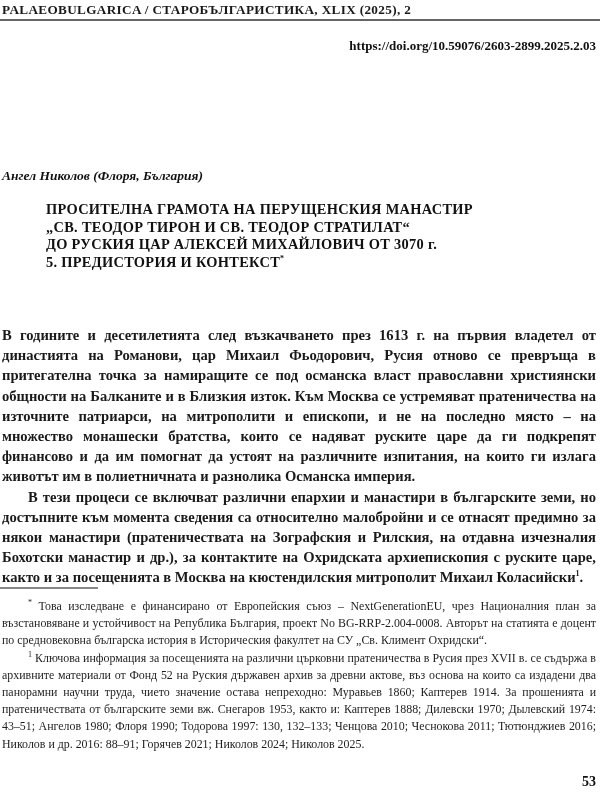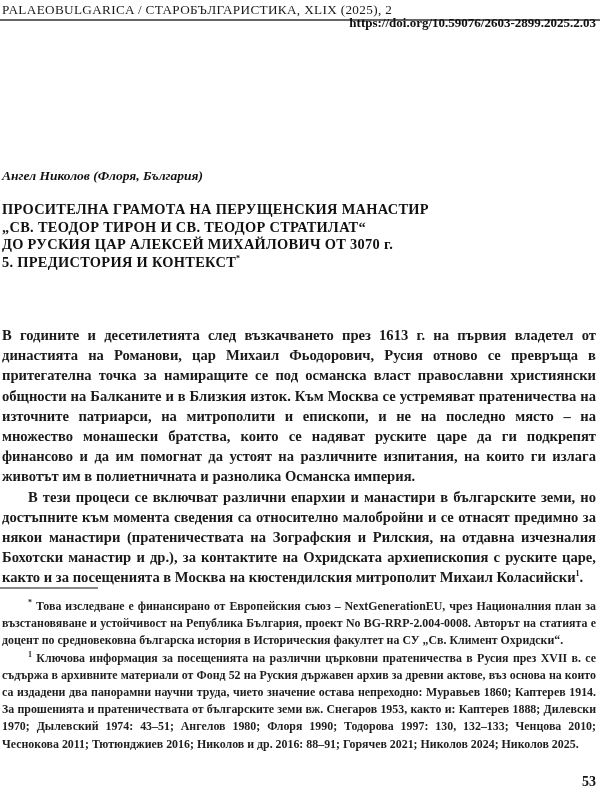--- a/index.html
+++ b/index.html
@@ -2,53 +2,53 @@
 <html><head>
   <meta charset="utf-8">
   <style>
     html, body { margin: 0; padding: 0; background: #ffffff; }
     body {
       width: 600px; height: 800px; position: relative; overflow: hidden;
       font-family: "Liberation Serif", "DejaVu Serif", serif; color: #111;
     }
     .running-head {
       position: absolute; left: 2px; top: 2px;
-      font-size: 13.2px; letter-spacing: 0.35px; font-weight: normal; color: #1a1a1a;
+      font-size: 13.2px; letter-spacing: 0.35px; font-weight: bold; color: #1a1a1a;
       white-space: nowrap;
     }
     .head-rule {
       position: absolute; left: 0; top: 19px; width: 600px; height: 1.6px; background: #666;
     }
     .doi {
-      position: absolute; right: 4px; top: 15px;
+      position: absolute; right: 4px; top: 38px;
       font-size: 13px; font-weight: bold; white-space: nowrap;
     }
     .author {
       position: absolute; left: 2px; top: 168px;
       font-size: 13.5px; font-style: italic; font-weight: bold; white-space: nowrap;
     }
     .title {
       position: absolute; left: 2px; top: 201px; width: 590px;
       font-size: 14.4px; line-height: 17.5px; font-weight: bold; letter-spacing: 0.3px;
     }
-    .title div { white-space: nowrap; }
+    .title div { white-space: nowrap; margin-left: 44px; }
     .body-text {
       position: absolute; left: 2px; top: 295px; width: 594px;
       font-size: 14.6px; line-height: 20.2px; text-align: justify; font-weight: bold;
       color: #1a1a1a;
       margin-top: 30px;
     }
     .body-text p { margin: 0; }
     .body-text p.indent { text-indent: 26px; }
     .fn-rule {
       position: absolute; left: 0; top: 587px; width: 98px; height: 1.5px; background: #888;
     }
     .footnotes {
       position: absolute; left: 2px; top: 598px; width: 594px;
-      font-size: 11.9px; line-height: 17.2px; text-align: justify; font-weight: bold; color: #1e1e1e;
+      font-size: 11.9px; line-height: 17.2px; text-align: justify; font-weight: normal; color: #1e1e1e;
     }
     .footnotes p { margin: 0; text-indent: 26px; }
     sup { font-size: 8px; line-height: 0; }
     .page-number {
       position: absolute; right: 4px; top: 774px;
       font-size: 14px; font-weight: bold;
     }
   </style>
 </head>
 <body>

